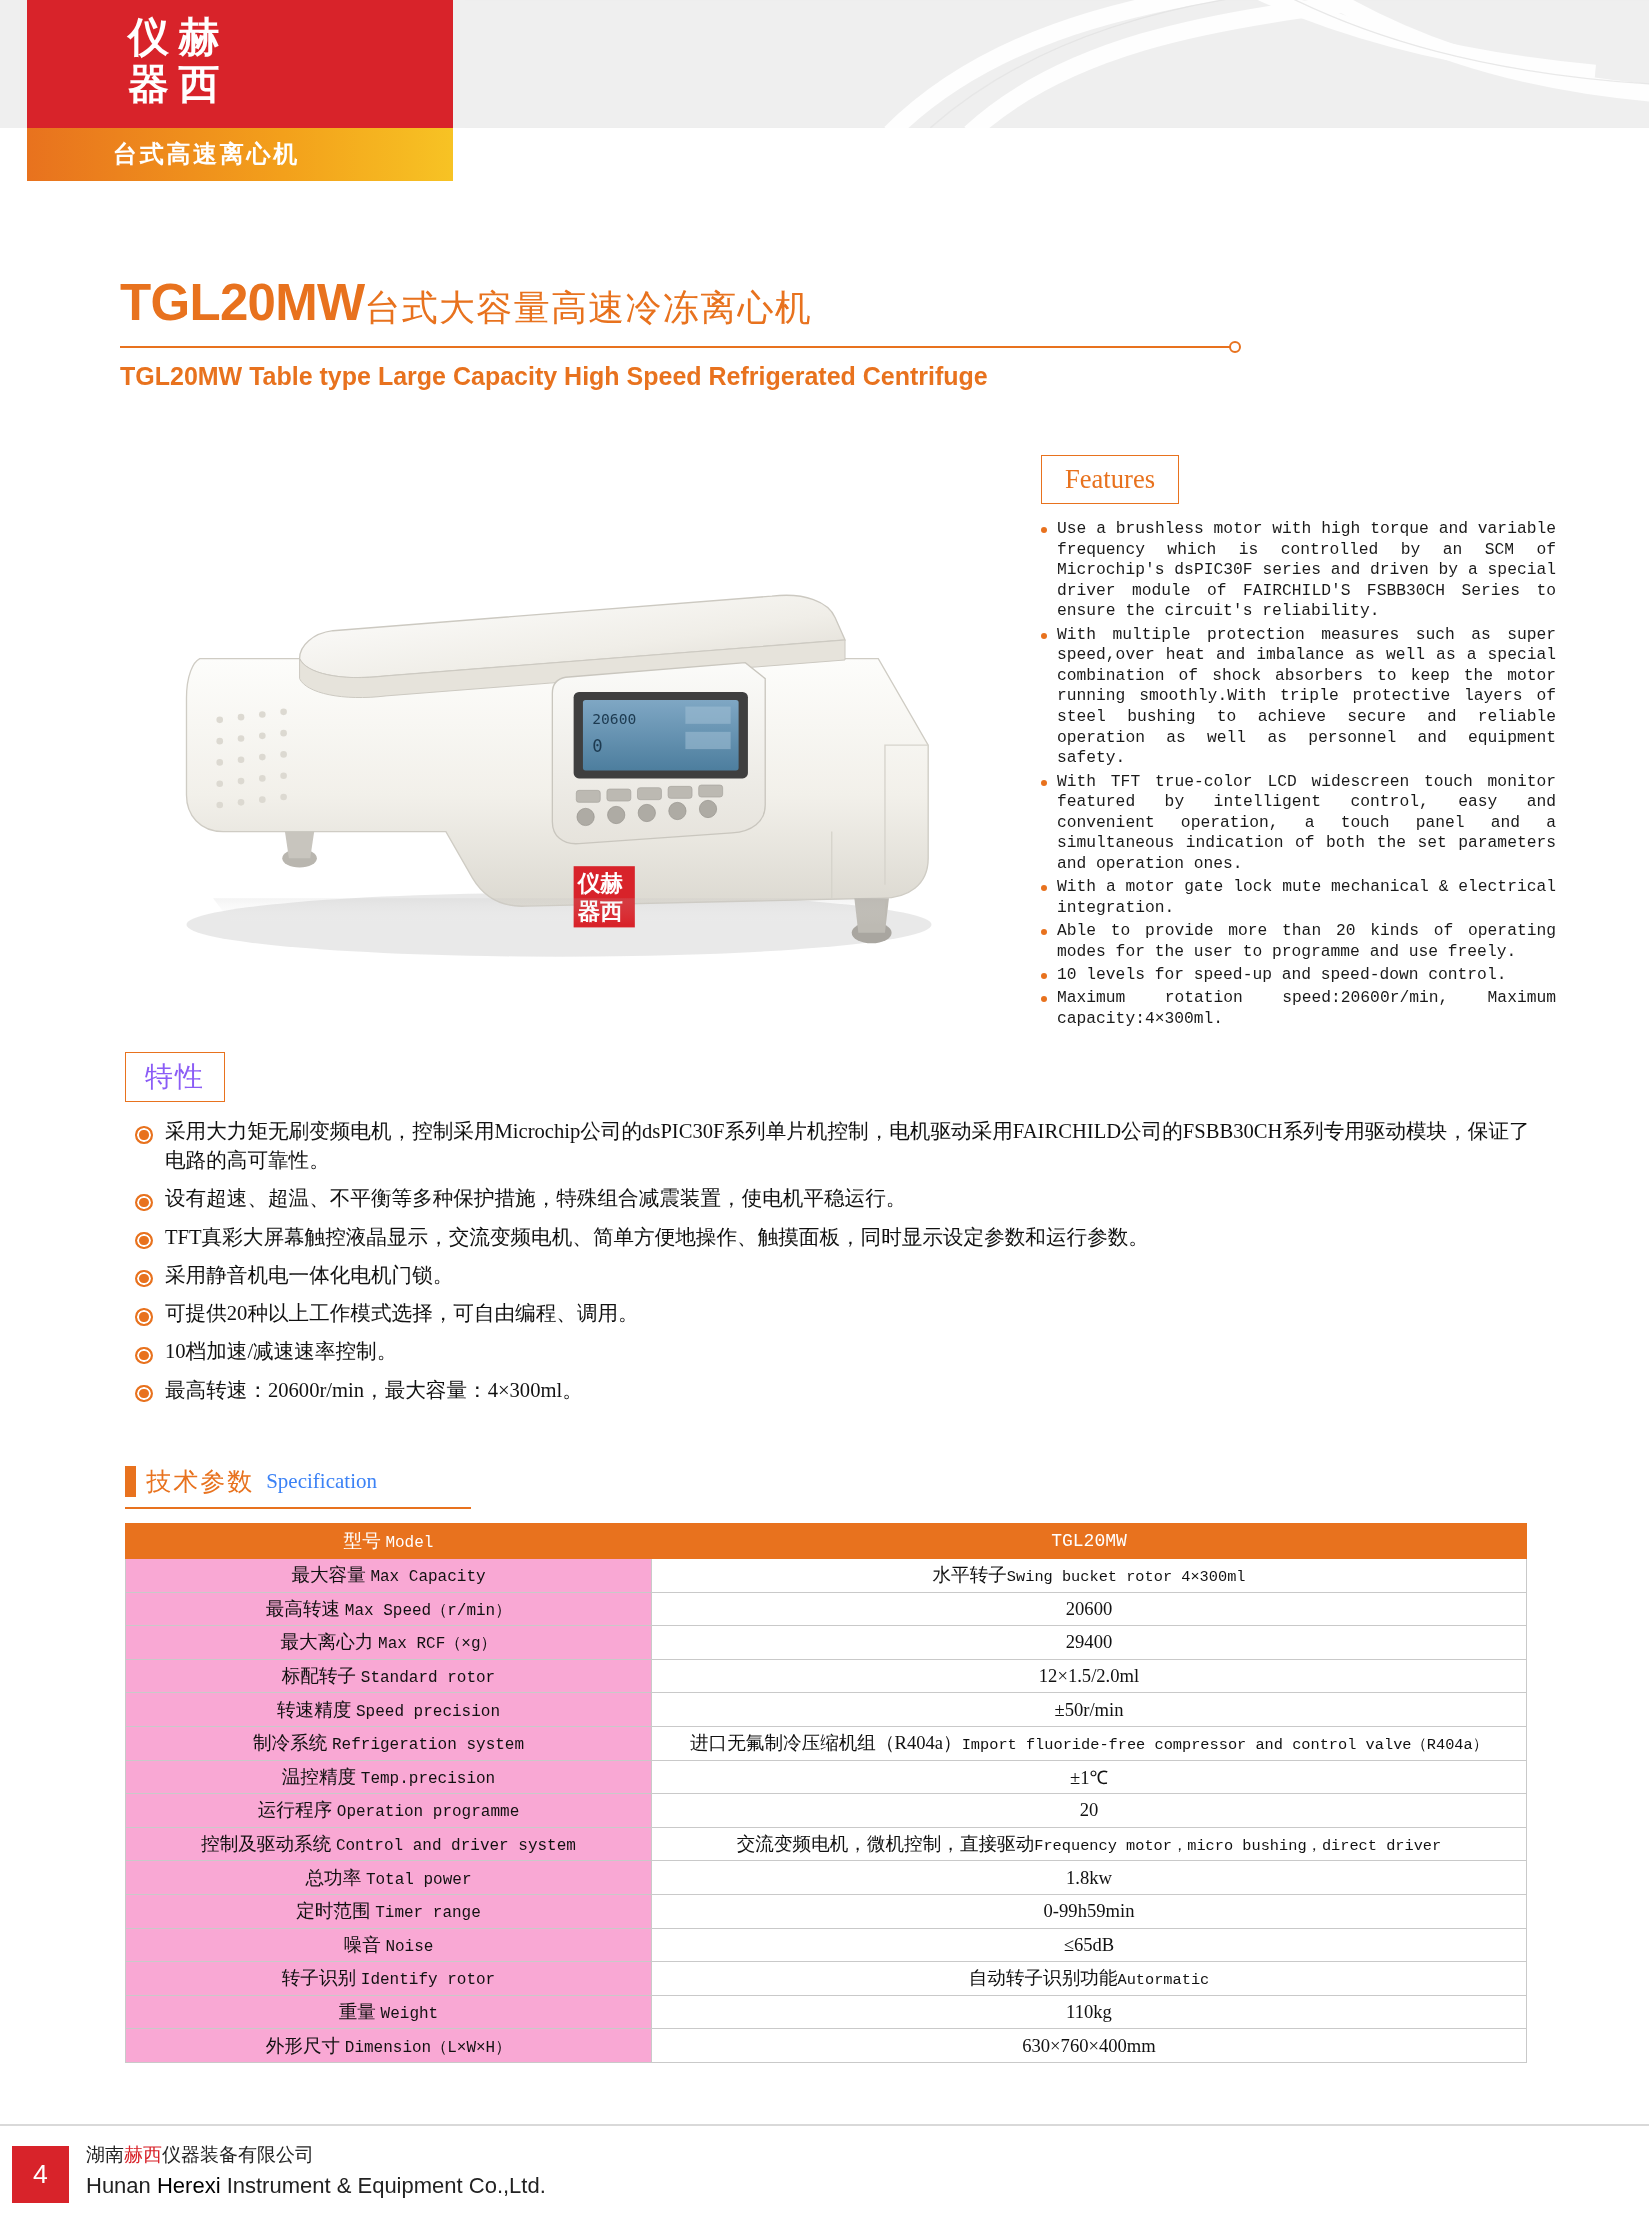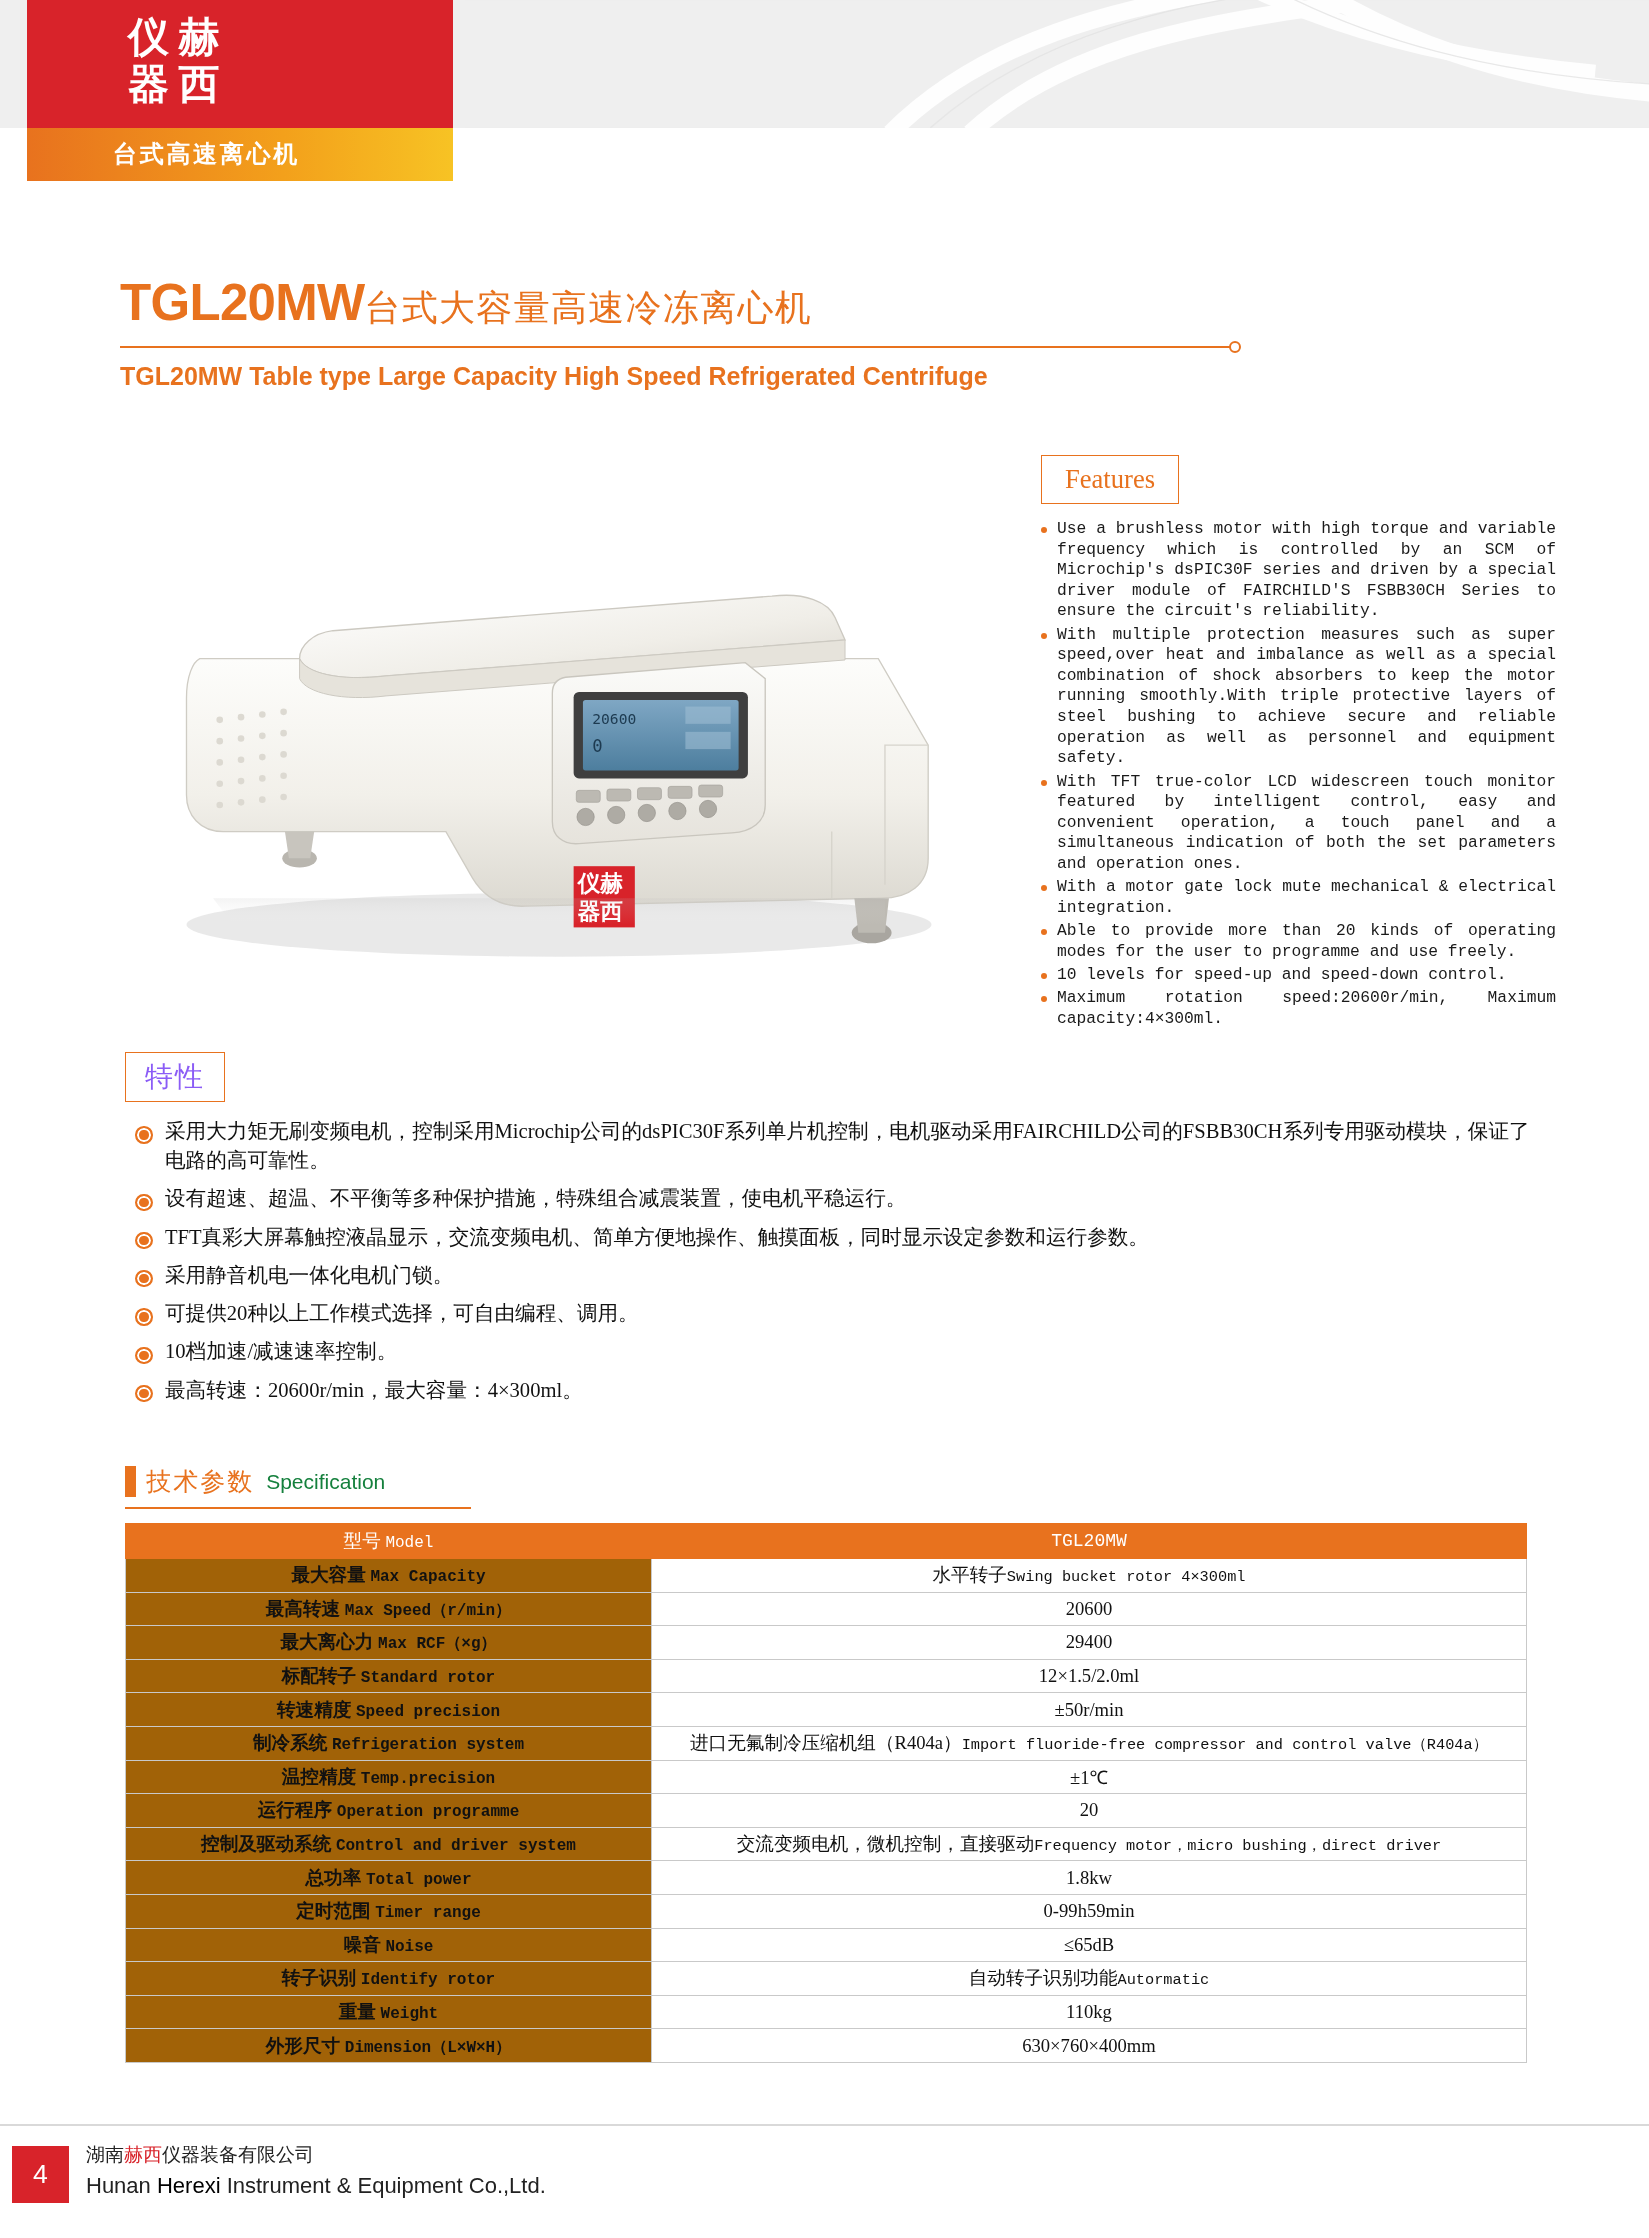--- a/index.html
+++ b/index.html
@@ -55,27 +55,27 @@
   .cn-list{position:absolute;left:130px;top:1117px;width:1403px;}
   .cn-item{position:relative;padding-left:35px;margin-bottom:9.3px;font-size:20.6px;line-height:29px;color:#111;
     font-family:"Liberation Serif",serif;}
   .cn-item:before{content:"";position:absolute;left:5.3px;top:9.3px;width:13.3px;height:13.3px;border-radius:50%;
     background:#e8721e;box-shadow:inset 0 0 0 2px #fff,0 0 0 0 #e8721e;border:2px solid #e8721e;}
 
   
   .spec-head{position:absolute;left:125px;top:1463px;height:37px;display:flex;align-items:center;}
   .spec-head .bar{width:10.6px;height:31px;background:#e8721e;margin-right:10.6px;}
   .spec-head .cn{font-size:25px;color:#e8721e;font-family:"Liberation Serif",serif;letter-spacing:2px;}
-  .spec-head .en{font-size:21px;color:#15803d;font-family:Liberation Sans, sans-serif;margin-left:12px;}
+  .spec-head .en{font-size:21px;color:#3b82f6;font-family:Liberation Serif, serif;margin-left:12px;}
   .spec-underline{position:absolute;left:125px;top:1507px;width:346px;height:2px;background:#e8721e;}
 
   table.spec{position:absolute;left:125px;top:1523px;width:1402px;border-collapse:collapse;}
   table.spec th{background:#e8721e;color:#fff;font-weight:normal;border:0.7px solid #e8721e;padding:4px 0;}
   table.spec td{border:0.7px solid #c9c9c9;padding:3.3px 0;text-align:center;}
-  .c-label{width:525px;background:#a16207;font-size:18.6px;font-family:"Liberation Serif",serif;color:#111;font-weight:bold;}
+  .c-label{width:525px;background:#f9a8d4;font-size:18.6px;font-family:"Liberation Serif",serif;color:#111;}
   .c-label .en{font-family:"Liberation Mono","DejaVu Sans Mono",monospace;font-size:16px;}
   .c-val{font-size:18.6px;font-family:"Liberation Serif",serif;color:#111;}
   .c-val .en{font-family:"Liberation Mono","DejaVu Sans Mono",monospace;font-size:15.3px;}
   .th-l{font-size:18.6px;font-family:"Liberation Serif",serif;}
   .th-l .en{font-family:"Liberation Mono","DejaVu Sans Mono",monospace;font-size:16px;}
   .th-r{font-size:18px;font-family:"Liberation Mono","DejaVu Sans Mono",monospace;}
 
   
   .footer-rule{position:absolute;left:0;top:2124px;width:1650px;height:2px;background:#d9d9d9;}
   .page-num{position:absolute;left:12px;top:2146px;width:57px;height:57px;background:#d8232a;color:#fff;

